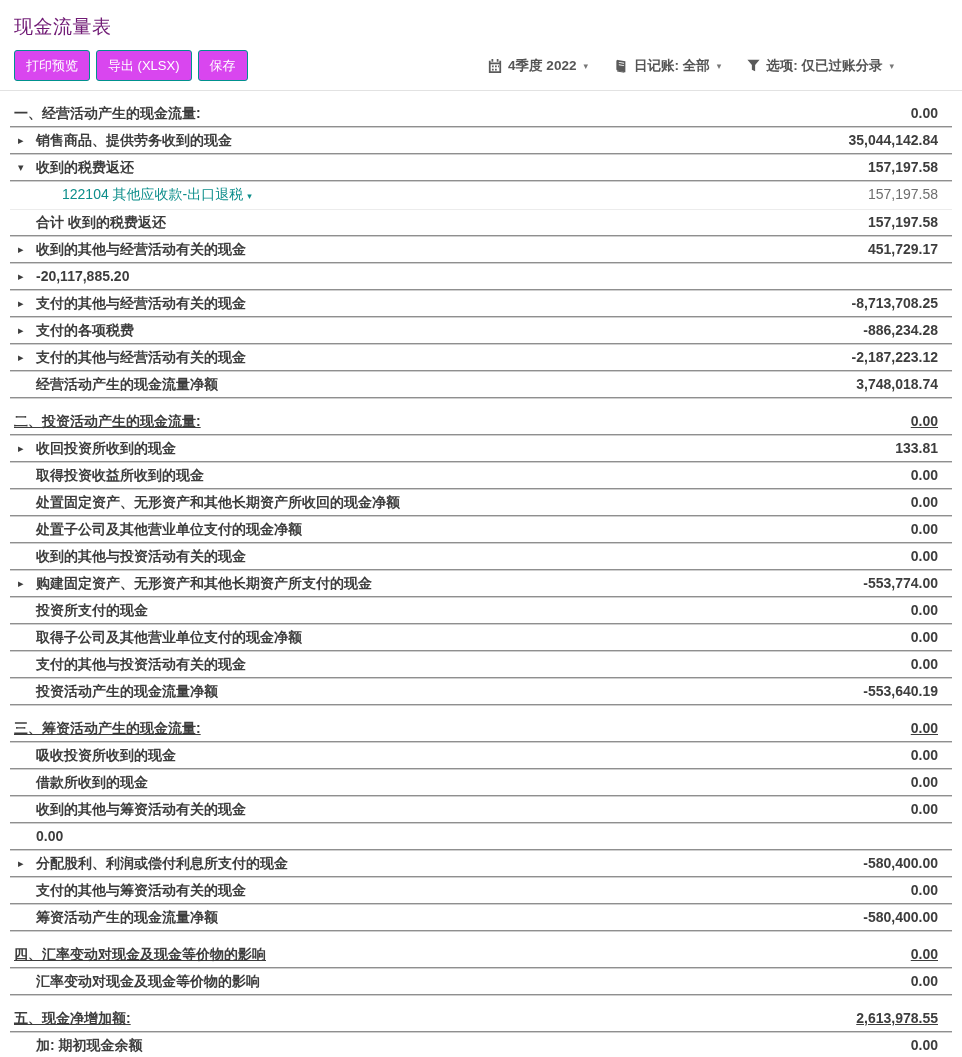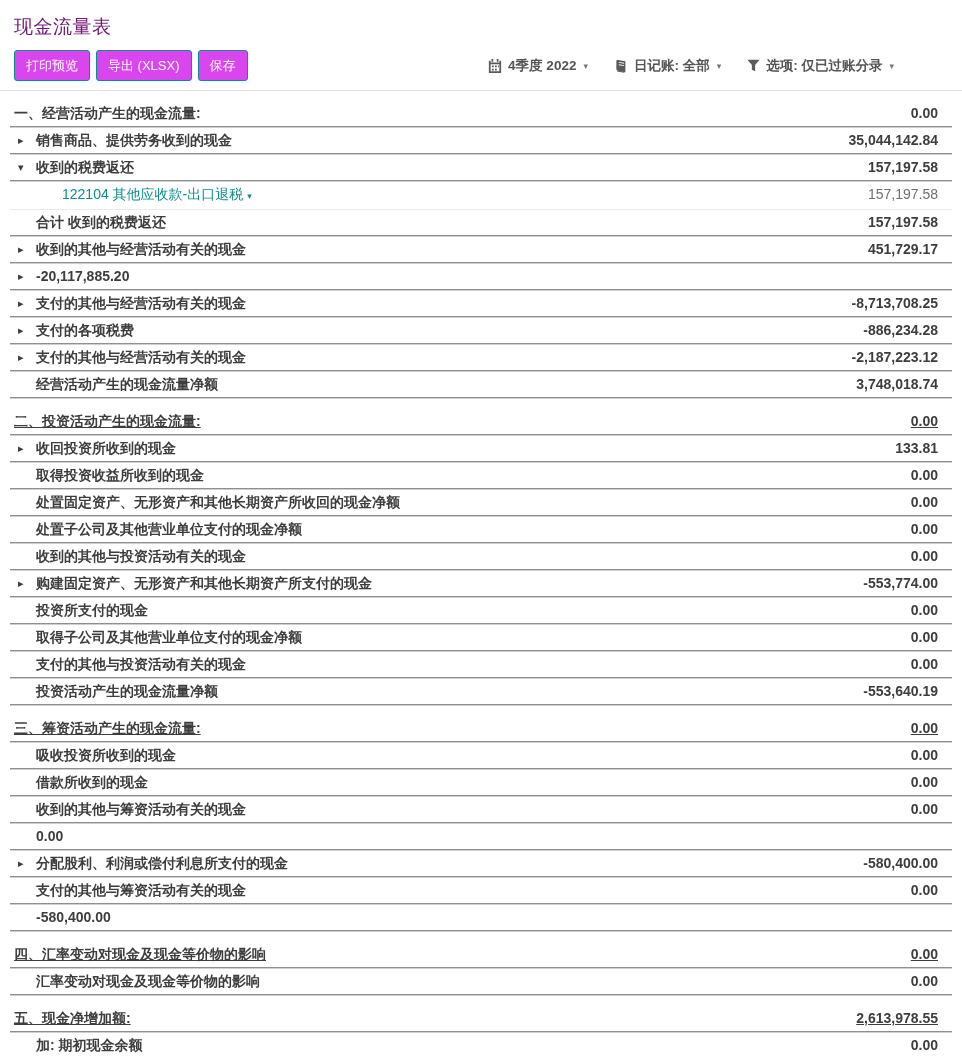--- a/index.html
+++ b/index.html
@@ -253,20 +253,21 @@
         <span class="label">分配股利、利润或偿付利息所支付的现金</span>
         <span class="value">-580,400.00</span>
       </div>
       <div class="sep-double"></div>
       <div class="row item">
         <span class="label">支付的其他与筹资活动有关的现金</span>
         <span class="value">0.00</span>
       </div>
       <div class="sep-double"></div>
       <div class="row item">
+        <span class="label">筹资活动产生的现金流量净额</span>
         <span class="value">-580,400.00</span>
       </div>
       <div class="sep-double"></div>
       <div class="row section gap">
         <span class="label">四、汇率变动对现金及现金等价物的影响</span>
         <span class="value">0.00</span>
       </div>
       <div class="sep-double"></div>
       <div class="row item">
         <span class="label">汇率变动对现金及现金等价物的影响</span>

